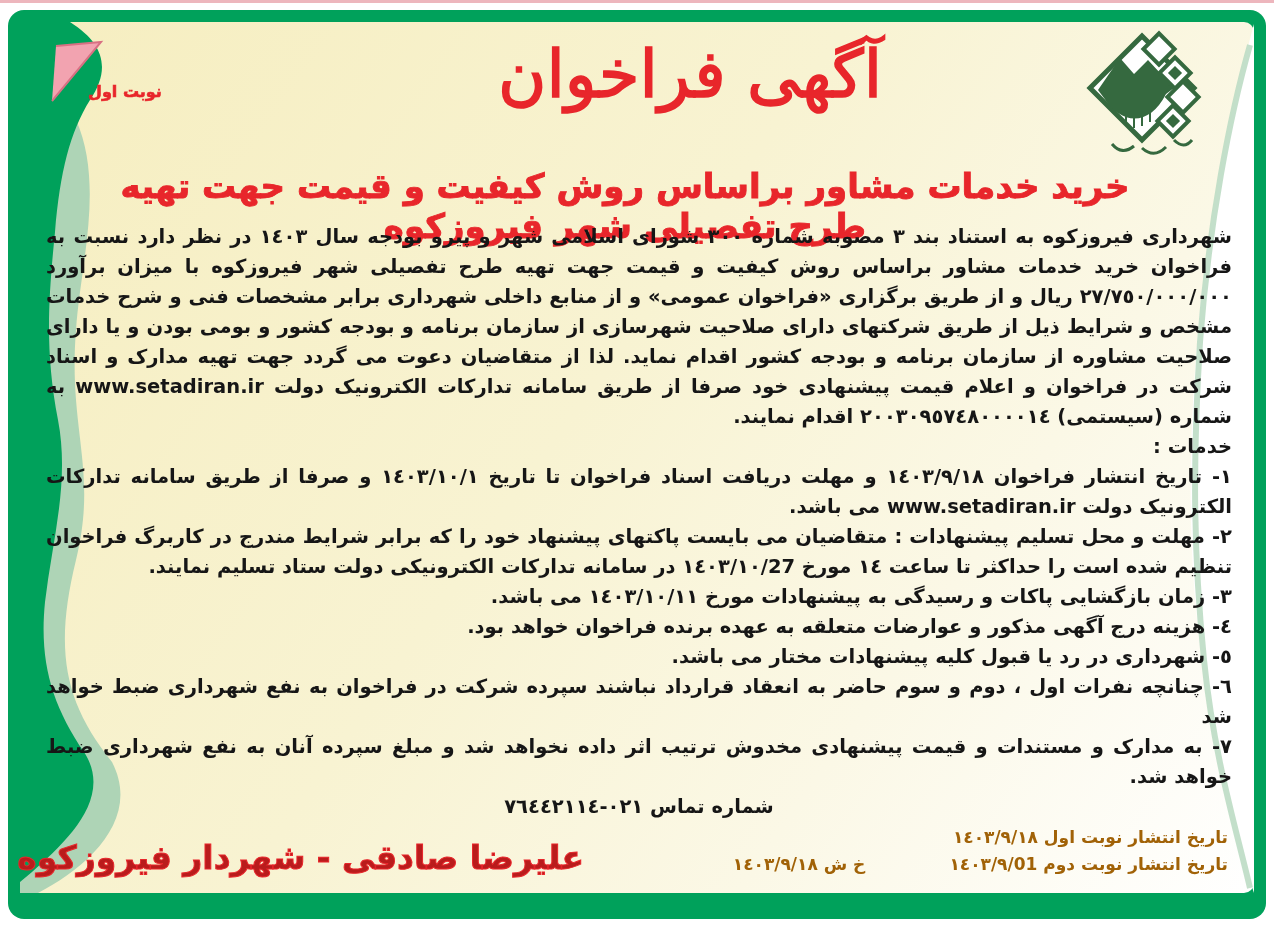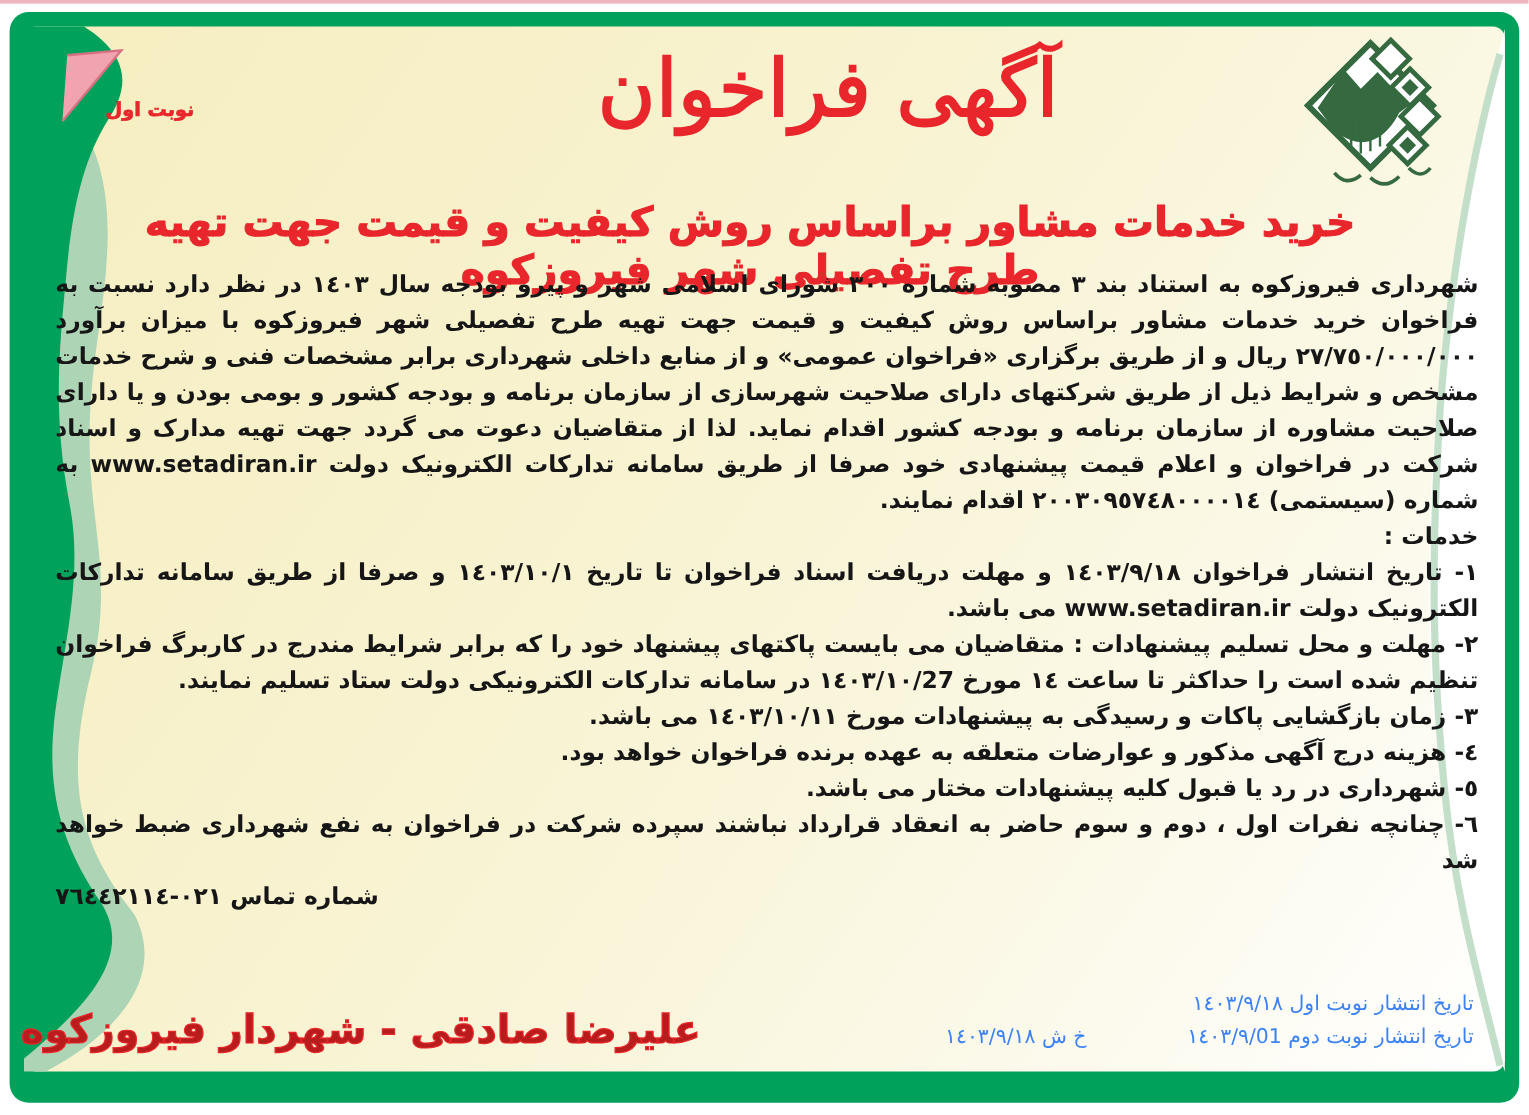--- a/index.html
+++ b/index.html
@@ -45,24 +45,24 @@
   }
   .logo{position:absolute;left:1086px;top:28px;}
   .body-text{
     position:absolute;right:42px;top:222px;width:1186px;
     direction:rtl;text-align:justify;
     color:#161616;font-weight:bold;font-size:19.5px;line-height:30px;
   }
   .body-text p{margin:0;}
   .addendum{text-align:right;}
   .clause{text-align:justify;}
-  .contact-line{text-align:left;}
+  .contact-line{text-align:center;}
   .pub-block{
     position:absolute;right:46px;top:824px;direction:rtl;text-align:right;
-    color:#3b82f6;font-weight:normal;font-size:17px;line-height:27px;
+    color:#a16207;font-weight:bold;font-size:17px;line-height:27px;
   }
   .ref-code{margin-right:84px;}
   .signature{
     position:absolute;right:690px;left:44px;top:838px;direction:rtl;text-align:right;
     color:#b91c1c;font-weight:bold;font-size:33px;
     -webkit-text-stroke:1px #e8262b;white-space:nowrap;
   }
   .phone{unicode-bidi:embed;}
 </style>
 </head>
@@ -119,20 +119,21 @@
 
     <div class="body-text">
       <p>شهرداری فیروزکوه به استناد بند ٣ مصوبه شماره ٣٠٠ شورای اسلامی شهر و پیرو بودجه سال ١٤٠٣ در نظر دارد نسبت به فراخوان خرید خدمات مشاور براساس روش کیفیت و قیمت جهت تهیه طرح تفصیلی شهر فیروزکوه با میزان برآورد ٢٧/٧٥٠/٠٠٠/٠٠٠ ریال و از طریق برگزاری «فراخوان عمومی» و از منابع داخلی شهرداری برابر مشخصات فنی و شرح خدمات مشخص و شرایط ذیل از طریق شرکتهای دارای صلاحیت شهرسازی از سازمان برنامه و بودجه کشور و بومی بودن و یا دارای صلاحیت مشاوره از سازمان برنامه و بودجه کشور اقدام نماید. لذا از متقاضیان دعوت می گردد جهت تهیه مدارک و اسناد شرکت در فراخوان و اعلام قیمت پیشنهادی خود صرفا از طریق سامانه تدارکات الکترونیک دولت www.setadiran.ir به شماره (سیستمی) ٢٠٠٣٠٩٥٧٤٨٠٠٠٠١٤ اقدام نمایند.</p>
       <p class="addendum">خدمات :</p>
       <p class="clause">١- تاریخ انتشار فراخوان ١٤٠٣/٩/١٨ و مهلت دریافت اسناد فراخوان تا تاریخ ١٤٠٣/١٠/١ و صرفا از طریق سامانه تدارکات الکترونیک دولت www.setadiran.ir می باشد.</p>
       <p class="clause">٢- مهلت و محل تسلیم پیشنهادات : متقاضیان می بایست پاکتهای پیشنهاد خود را که برابر شرایط مندرج در کاربرگ فراخوان تنظیم شده است را حداکثر تا ساعت ١٤ مورخ ١٤٠٣/١٠/27 در سامانه تدارکات الکترونیکی دولت ستاد تسلیم نمایند.</p>
       <p class="clause">٣- زمان بازگشایی پاکات و رسیدگی به پیشنهادات مورخ ١٤٠٣/١٠/١١ می باشد.</p>
       <p class="clause">٤- هزینه درج آگهی مذکور و عوارضات متعلقه به عهده برنده فراخوان خواهد بود.</p>
       <p class="clause">٥- شهرداری در رد یا قبول کلیه پیشنهادات مختار می باشد.</p>
       <p class="clause">٦- چنانچه نفرات اول ، دوم و سوم حاضر به انعقاد قرارداد نباشند سپرده شرکت در فراخوان به نفع شهرداری ضبط خواهد شد</p>
+      <p class="clause">٧- به مدارک و مستندات و قیمت پیشنهادی مخدوش ترتیب اثر داده نخواهد شد و مبلغ سپرده آنان به نفع شهرداری ضبط خواهد شد.</p>
       <p class="contact-line">
         <span>شماره تماس</span>
         <span class="phone" dir="ltr">٠٢١-٧٦٤٤٢١١٤</span>
       </p>
     </div>
 
     <div class="pub-block">
       <div>تاریخ انتشار نوبت اول ١٤٠٣/٩/١٨</div>
       <div>
         <span>تاریخ انتشار نوبت دوم ١٤٠٣/٩/01</span><span class="ref-code">خ ش ١٤٠٣/٩/١٨</span>

